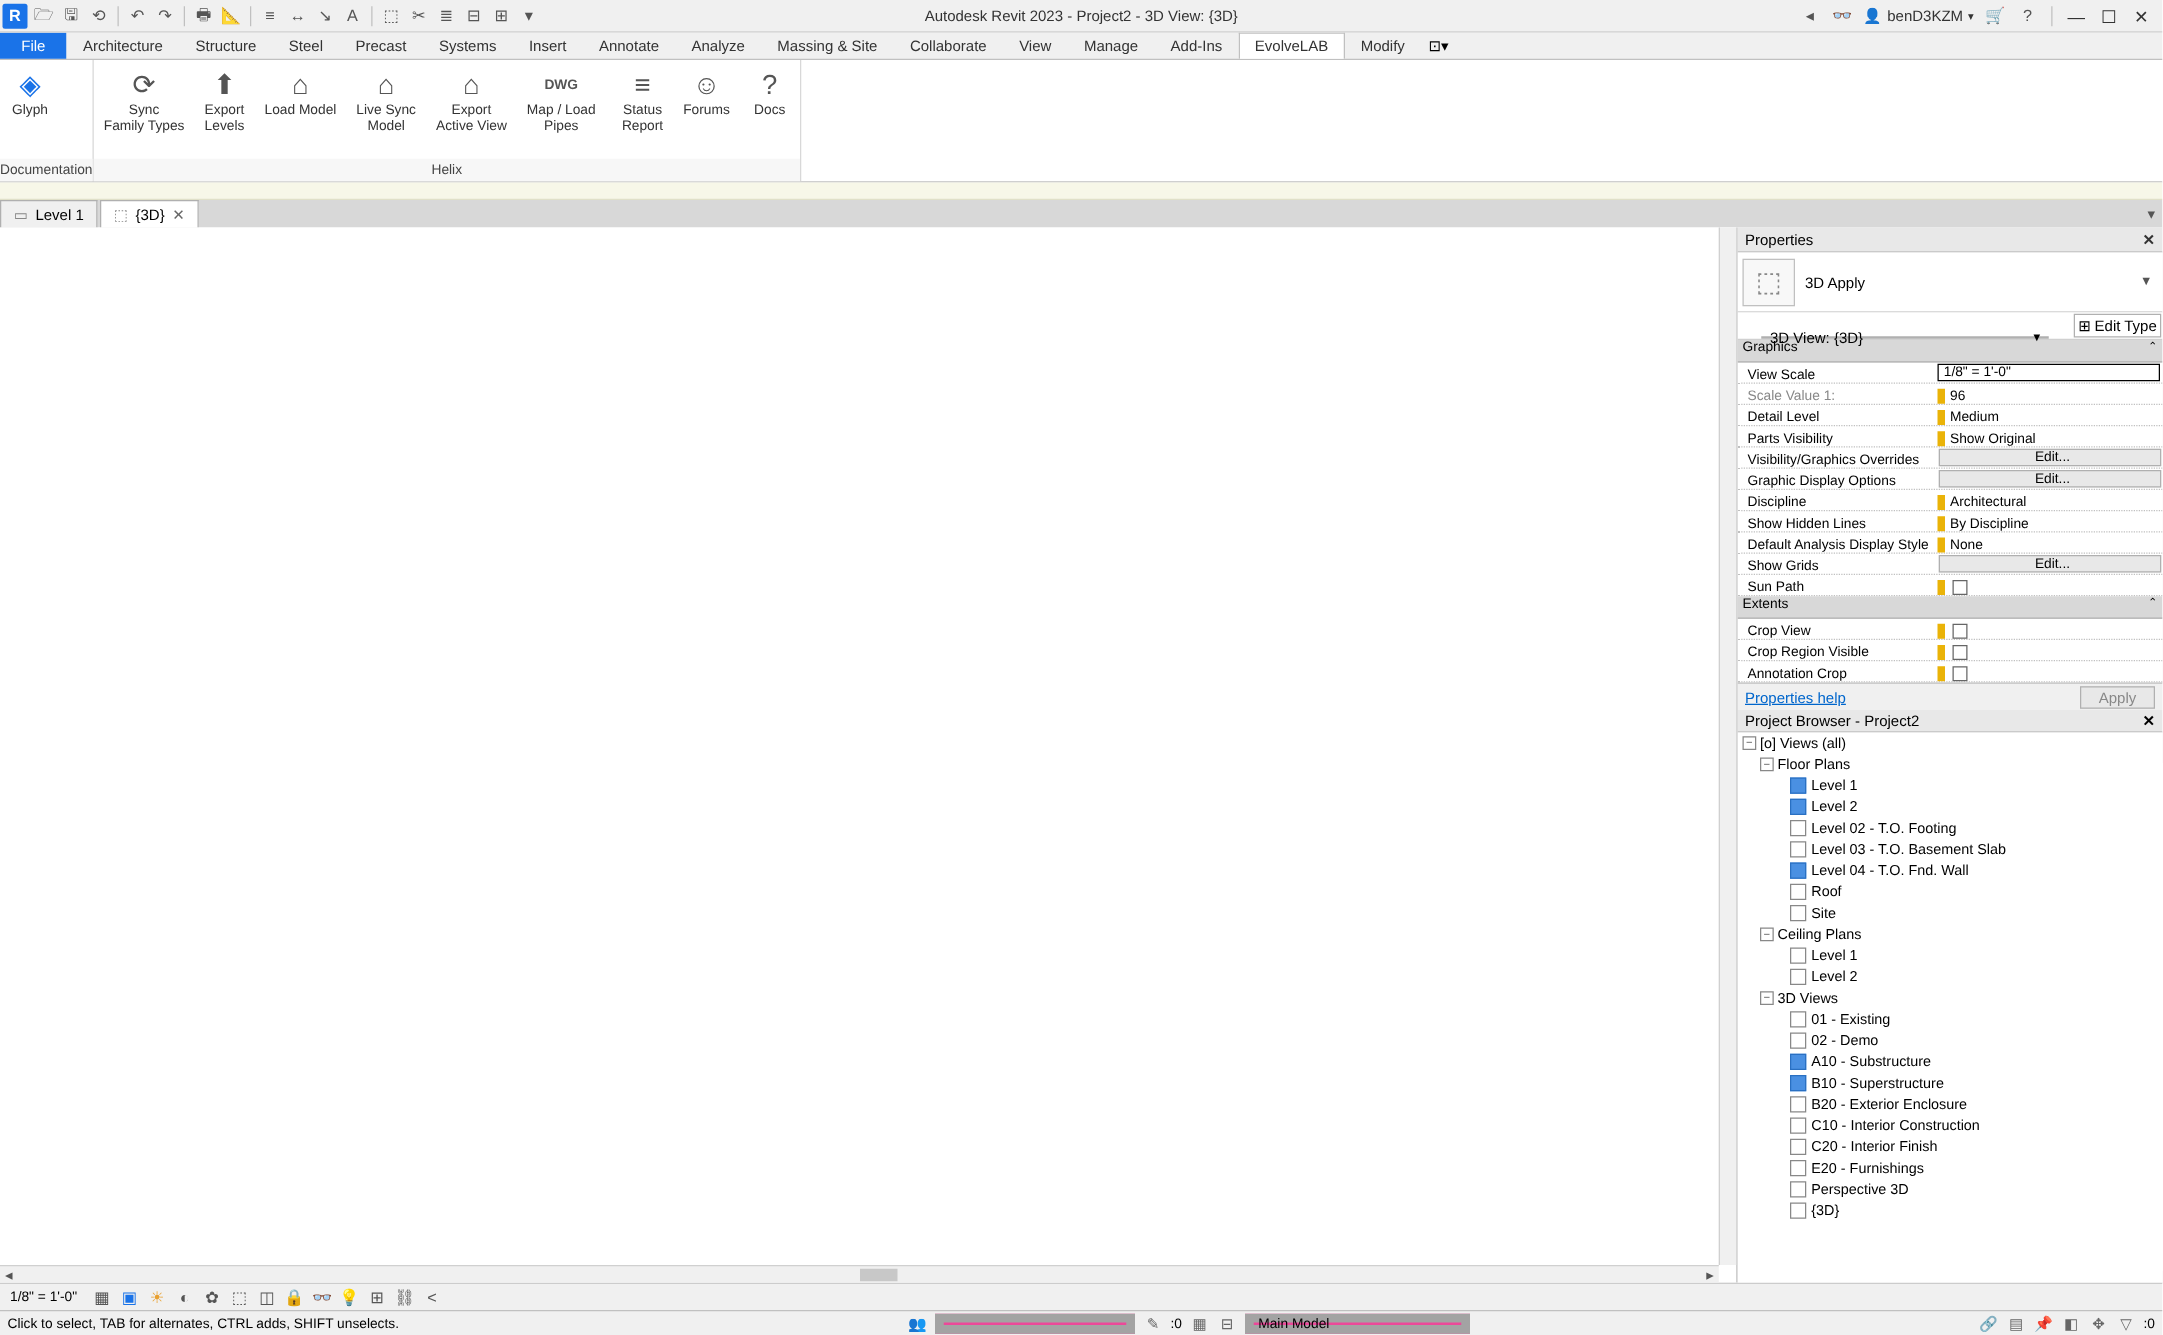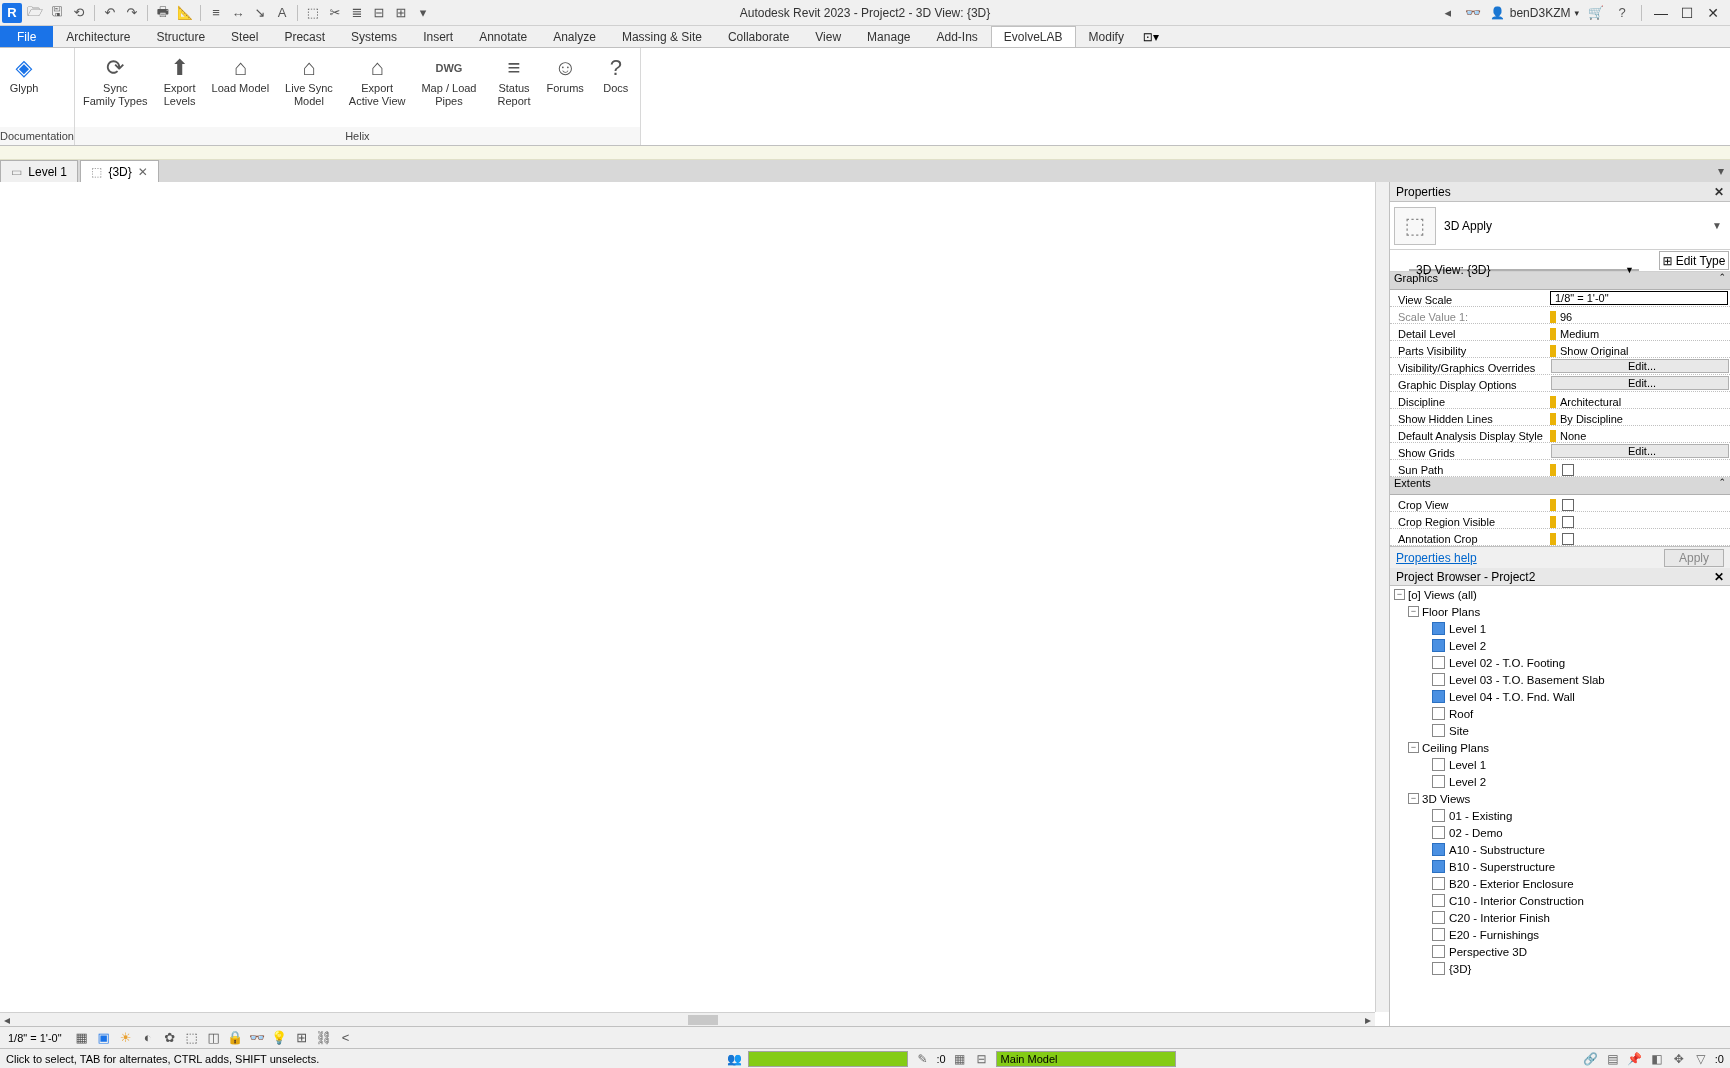--- a/index.html
+++ b/index.html
@@ -91,21 +91,21 @@
 
 
 .viewctrl { height: 22px; background: #f0f0f0; border-top: 1px solid #c0c0c0; display: flex; align-items: center; padding: 0 8px; gap: 6px; font-size: 11px; }
 .viewctrl .scale { padding-right: 6px; }
 .viewctrl .vico { width:16px;height:16px;display:flex;align-items:center;justify-content:center;color:#555;cursor:pointer;font-size:13px; }
 
 
 .statusbar { height: 20px; background: #f0f0f0; border-top: 1px solid #c0c0c0; display: flex; align-items: center; font-size: 11px; padding: 0 6px; gap: 6px; }
 .statusbar .msg { }
 .statusbar .mid { margin-left: auto; display:flex; align-items:center; gap:6px; }
-.statusbar .combo { border: 1px solid #a3a3a3; height:16px; padding:0 4px; display:flex;align-items:center; background:#84cc16; }
+.statusbar .combo { border: 7px solid #a3a3a3; height:16px; padding:0 4px; display:flex;align-items:center; background:#ec4899; }
 .statusbar .right { display:flex;align-items:center;gap:6px; }
 .statusbar .sico { width:16px;height:16px;display:flex;align-items:center;justify-content:center;color:#666;cursor:pointer; font-size:12px;}
 </style>
 </head>
 <body>
 
 <div class="titlebar">
   <div class="left-group">
     <div class="revit-logo">R</div>
     <div class="qat-icon">🗁</div>

